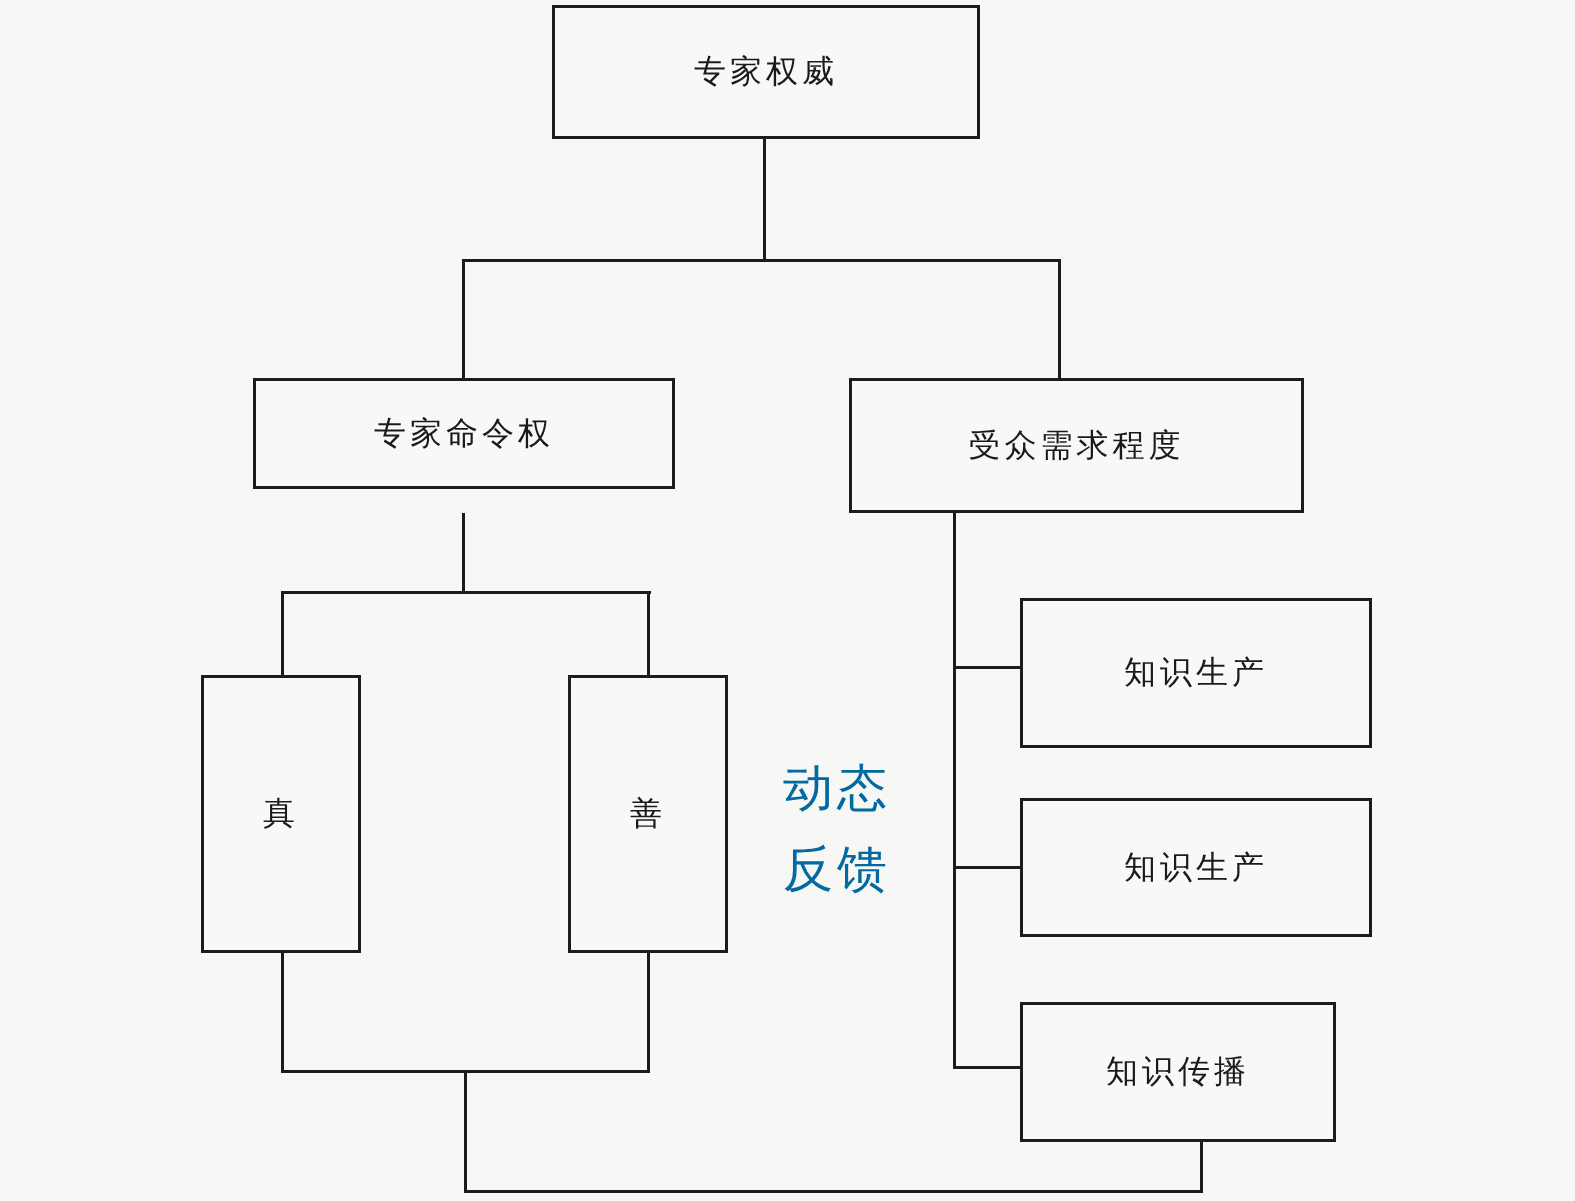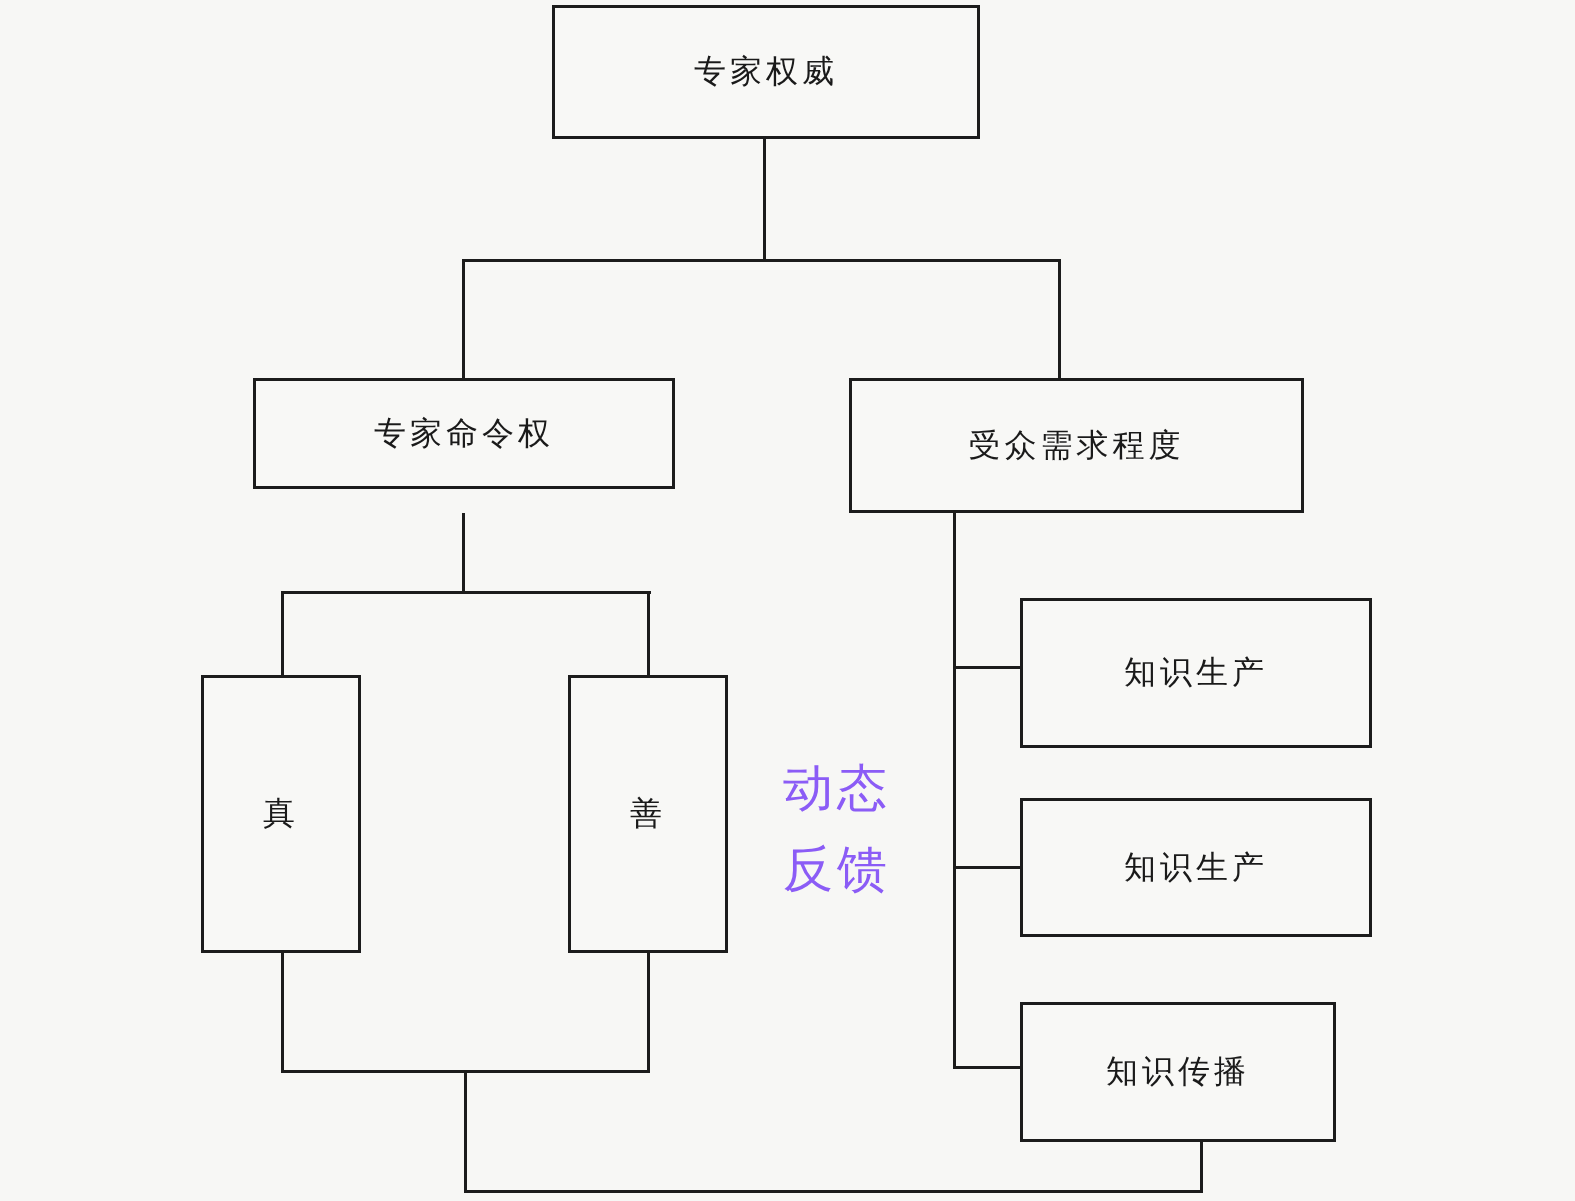--- a/index.html
+++ b/index.html
@@ -31,21 +31,21 @@
   }
   .line {
     position: absolute;
     background: #1c1c1c;
   }
   .float-label {
     position: absolute;
     font-size: 50px;
     line-height: 1.62;
     text-align: center;
-    color: #8b5cf6;
+    color: #0369a1;
     letter-spacing: 4px;
   }
 
   
   #node-root       { left: 552px;  top: 5px;    width: 428px; height: 134px; }
   #node-command    { left: 253px;  top: 378px;  width: 422px; height: 111px; }
   #node-audience   { left: 849px;  top: 378px;  width: 455px; height: 135px; text-align: center; }
   #node-truth      { left: 201px;  top: 675px;  width: 160px; height: 278px; }
   #node-good       { left: 568px;  top: 675px;  width: 160px; height: 278px; }
   #node-production { left: 1020px; top: 598px;  width: 352px; height: 150px; }

